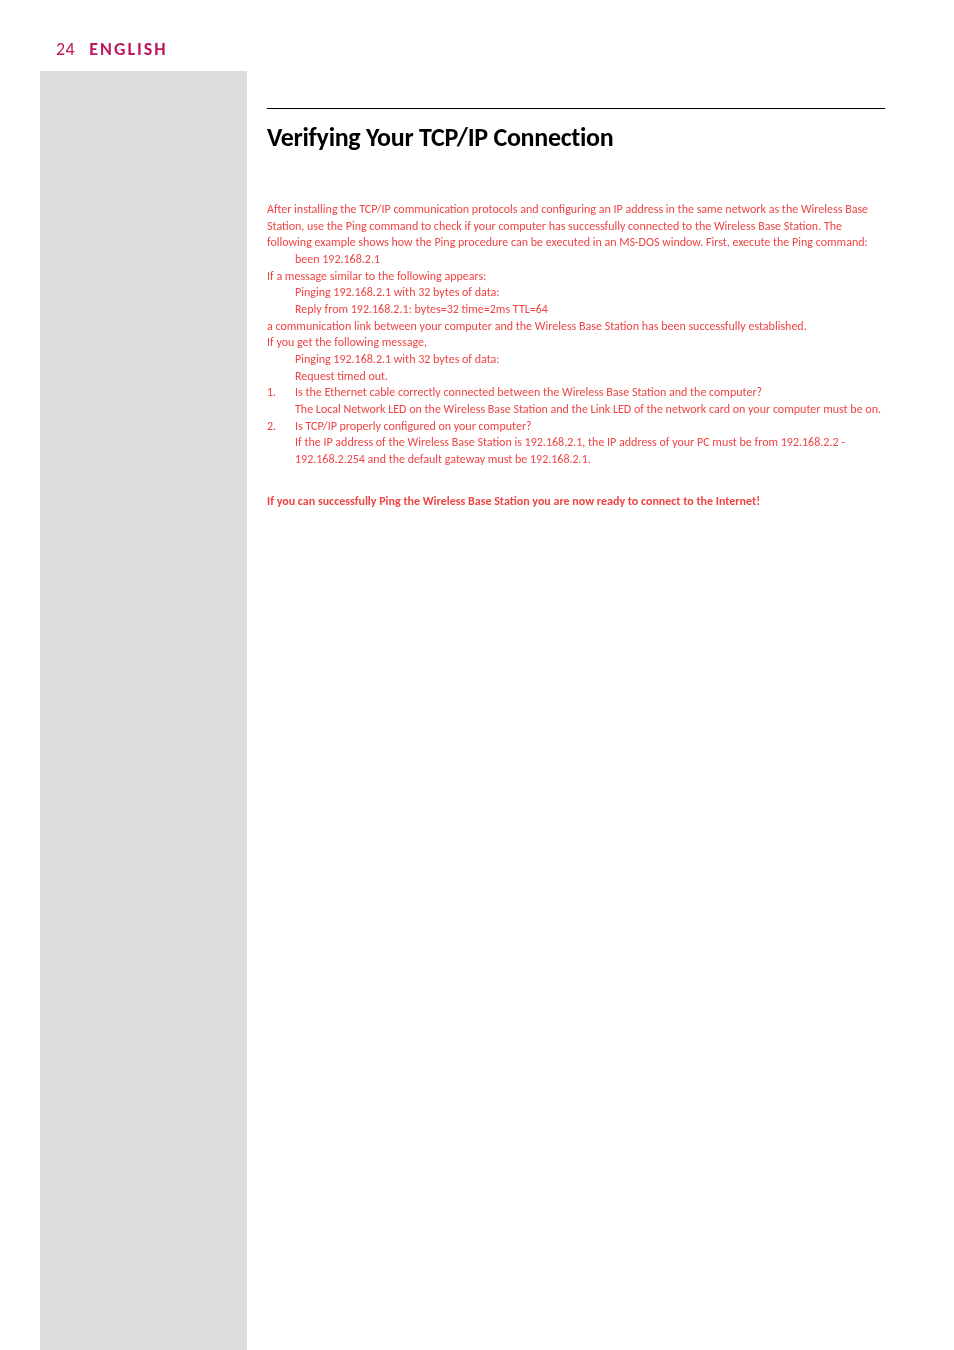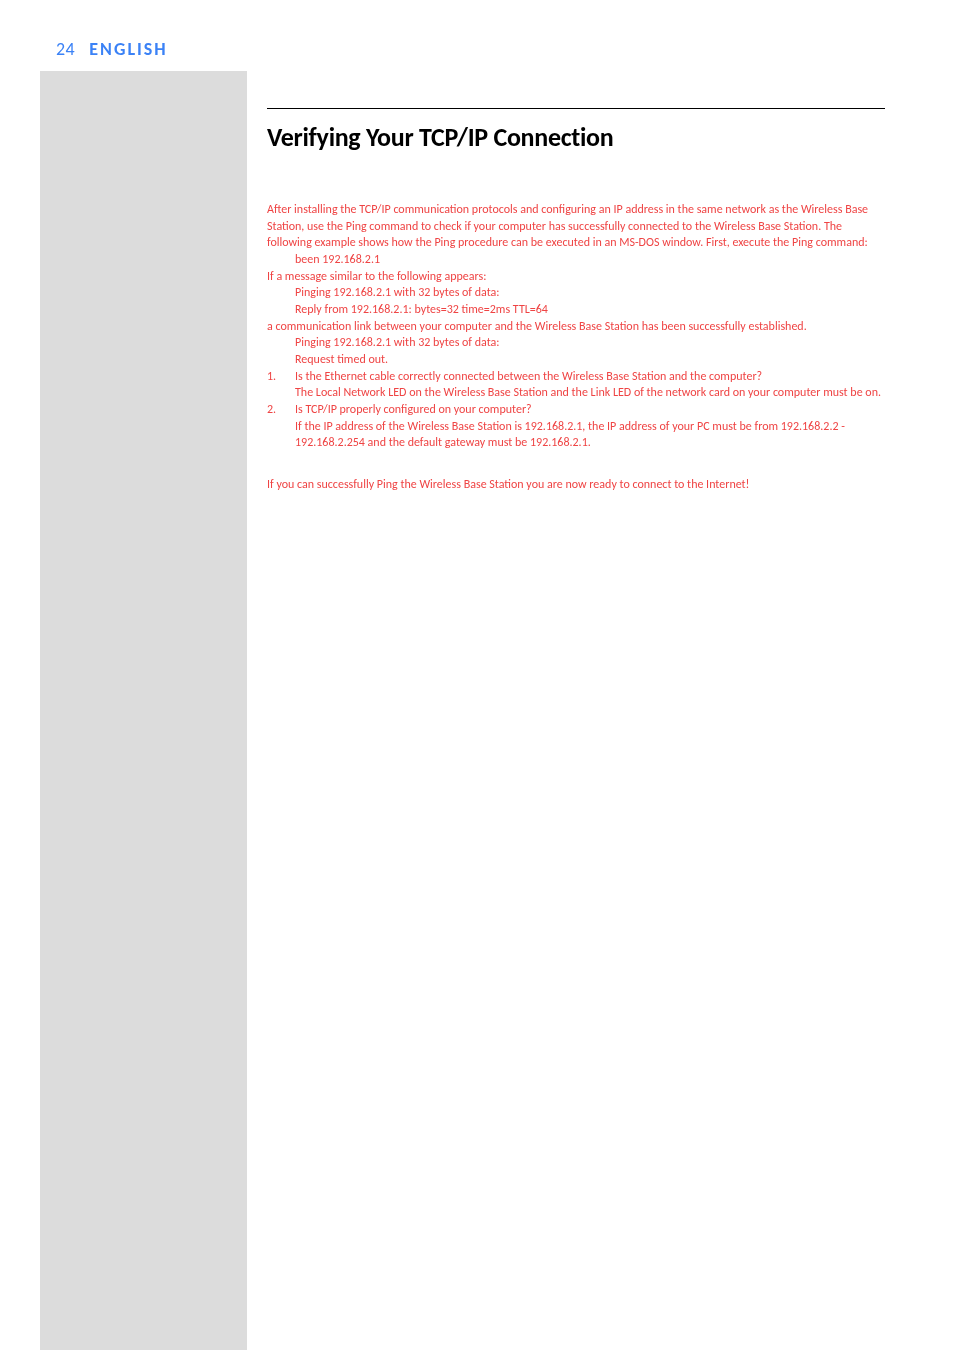--- a/index.html
+++ b/index.html
@@ -8,21 +8,21 @@
       height: 1350px;
       background: #ffffff;
       font-family: "Gill Sans", "Gill Sans MT", Calibri, sans-serif;
       position: relative;
     }
     .header {
       position: absolute;
       top: 38px;
       left: 56px;
       font-size: 18px;
-      color: #3b82f6;
+      color: #be185d;
       text-align: center;
     }
     .page-number {
       font-weight: normal;
       letter-spacing: 0.5px;
     }
     .language {
       font-weight: bold;
       letter-spacing: 2px;
       margin-left: 10px;
@@ -68,20 +68,21 @@
     }
     .list-marker {
       width: 28px;
       flex-shrink: 0;
     }
     .list-content {
       flex: 1;
     }
     .para-gap {
       margin-top: 25px;
+      font-weight: bold;
     }
   </style>
 </head>
 <body>
 
 <div class="header">
   <span class="page-number">24</span>
   <span class="language">ENGLISH</span>
 </div>
 
@@ -91,20 +92,21 @@
   <hr class="rule">
   <div class="section-title">Verifying Your TCP/IP Connection</div>
 
   <div class="body-text">
     <div>After installing the TCP/IP communication protocols and configuring an IP address in the same network as the Wireless Base Station, use the Ping command to check if your computer has successfully connected to the Wireless Base Station. The following example shows how the Ping procedure can be executed in an MS-DOS window. First, execute the Ping command:</div>
     <div class="indent">been 192.168.2.1</div>
     <div>If a message similar to the following appears:</div>
     <div class="indent">Pinging 192.168.2.1 with 32 bytes of data:</div>
     <div class="indent">Reply from 192.168.2.1: bytes=32 time=2ms TTL=64</div>
     <div>a communication link between your computer and the Wireless Base Station has been successfully established.</div>
+    <div>If you get the following message,</div>
     <div class="indent">Pinging 192.168.2.1 with 32 bytes of data:</div>
     <div class="indent">Request timed out.</div>
 
     <div class="list-item">
       <div class="list-marker">1.</div>
       <div class="list-content">
         <span>Is the Ethernet cable correctly connected between the Wireless Base Station and the computer?</span><br>
         <span>The Local Network LED on the Wireless Base Station and the Link LED of the network card on your computer must be on.</span>
       </div>
     </div>

